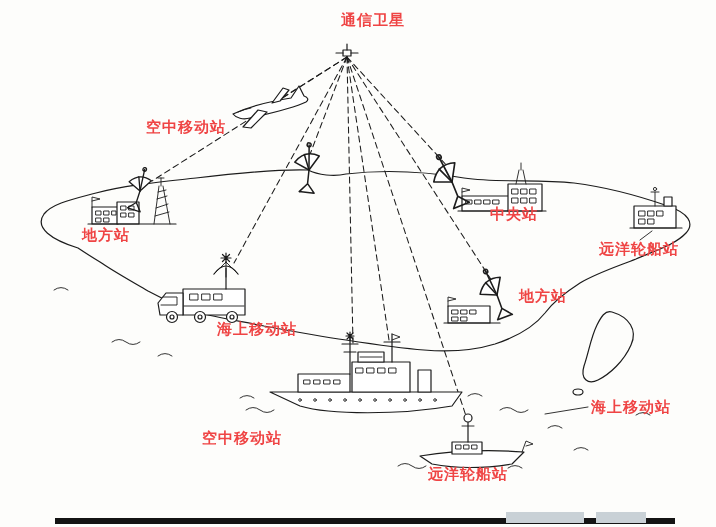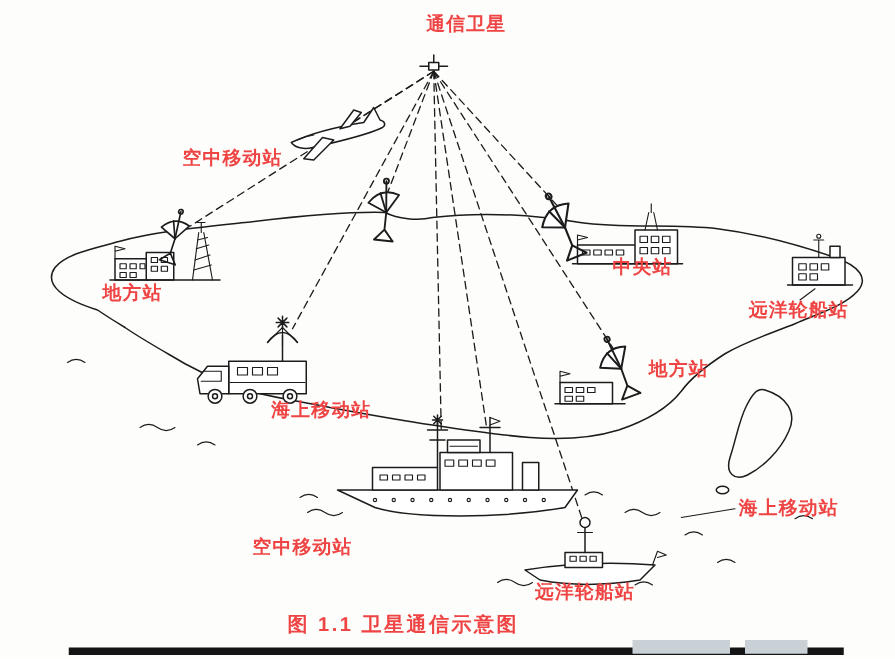--- a/index.html
+++ b/index.html
@@ -276,15 +276,14 @@
 <div class="label" style="left:341px;top:12px;">通信卫星</div>
 <div class="label" style="left:146px;top:79px;margin-top:40px;">空中移动站</div>
 <div class="label" style="left:82px;top:227px;">地方站</div>
 <div class="label" style="left:490px;top:206px;">中央站</div>
 <div class="label" style="left:599px;top:241px;">远洋轮船站</div>
 <div class="label" style="left:217px;top:321px;">海上移动站</div>
 <div class="label" style="left:519px;top:288px;">地方站</div>
 <div class="label" style="left:591px;top:399px;">海上移动站</div>
 <div class="label" style="left:202px;top:430px;">空中移动站</div>
 <div class="label" style="left:428px;top:466px;">远洋轮船站</div>
-<div class="label caption" style="left:230px;top:492px;">图 1.1  卫星通信示意图</div>
 
 </div>
 
 </body></html>

